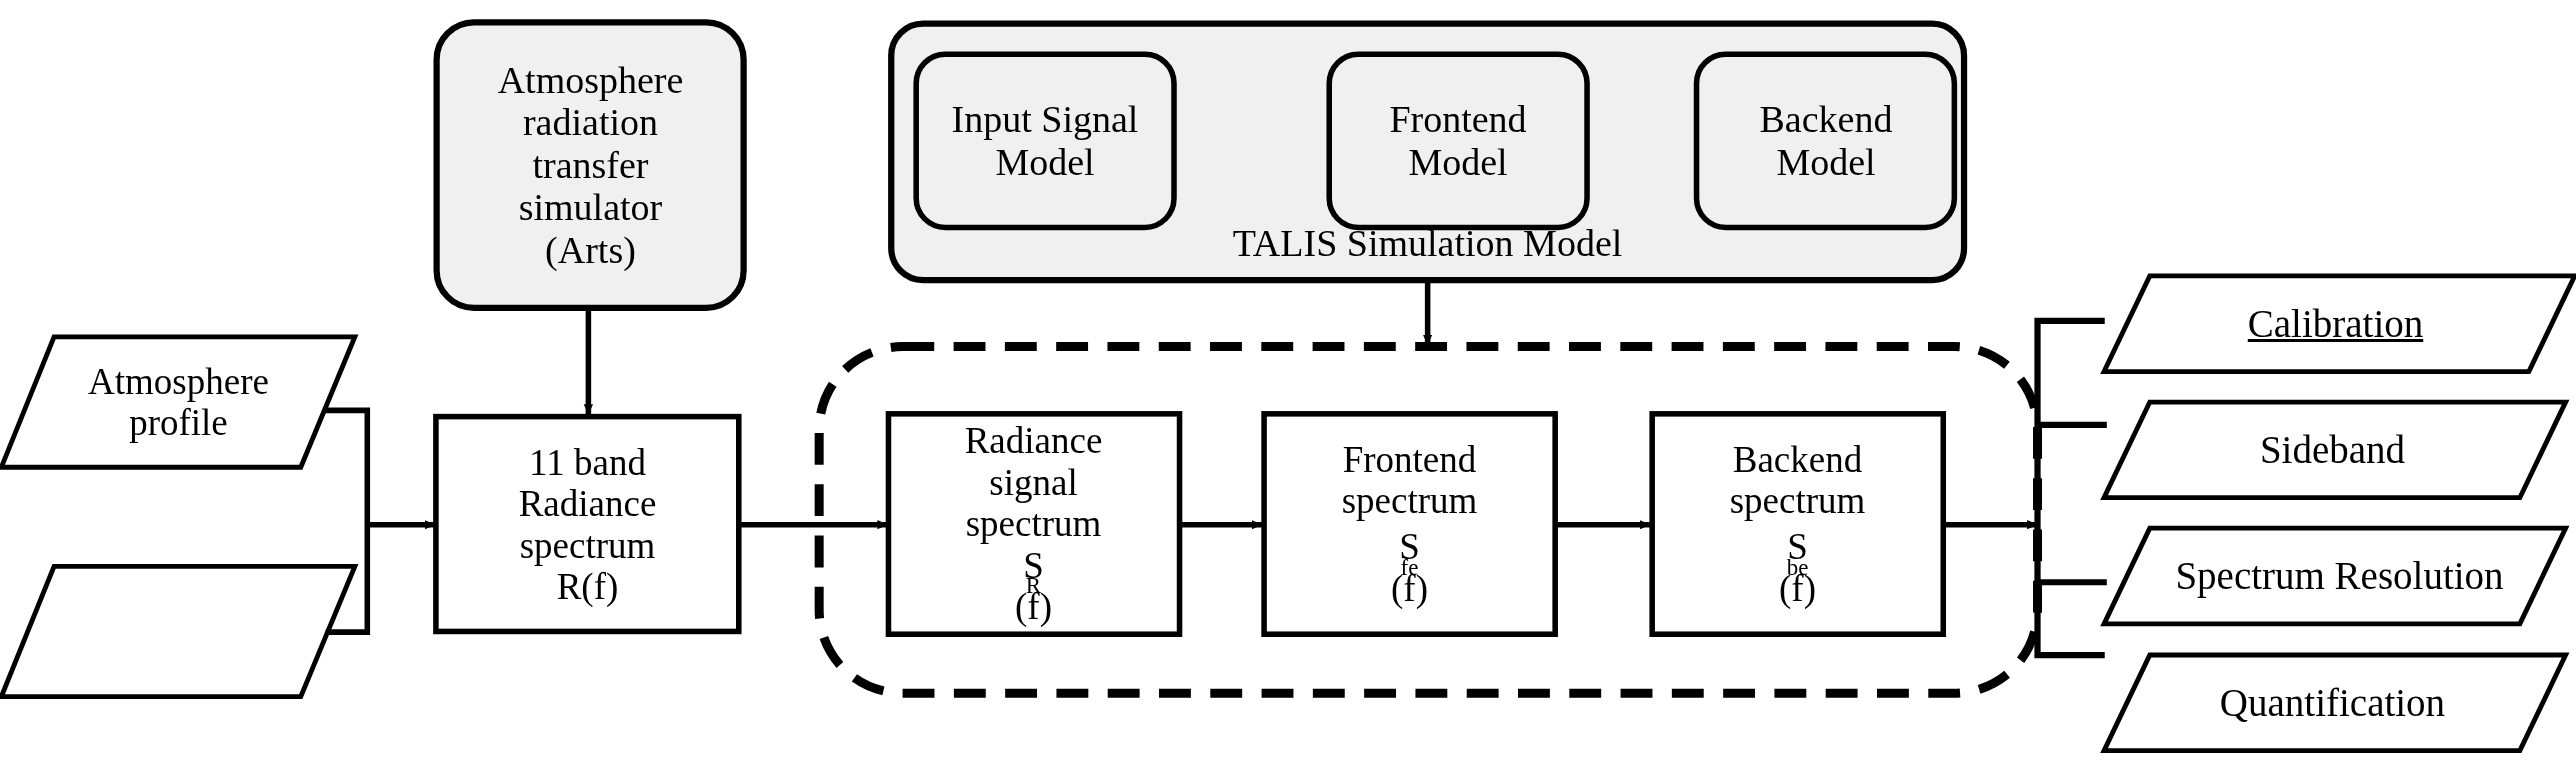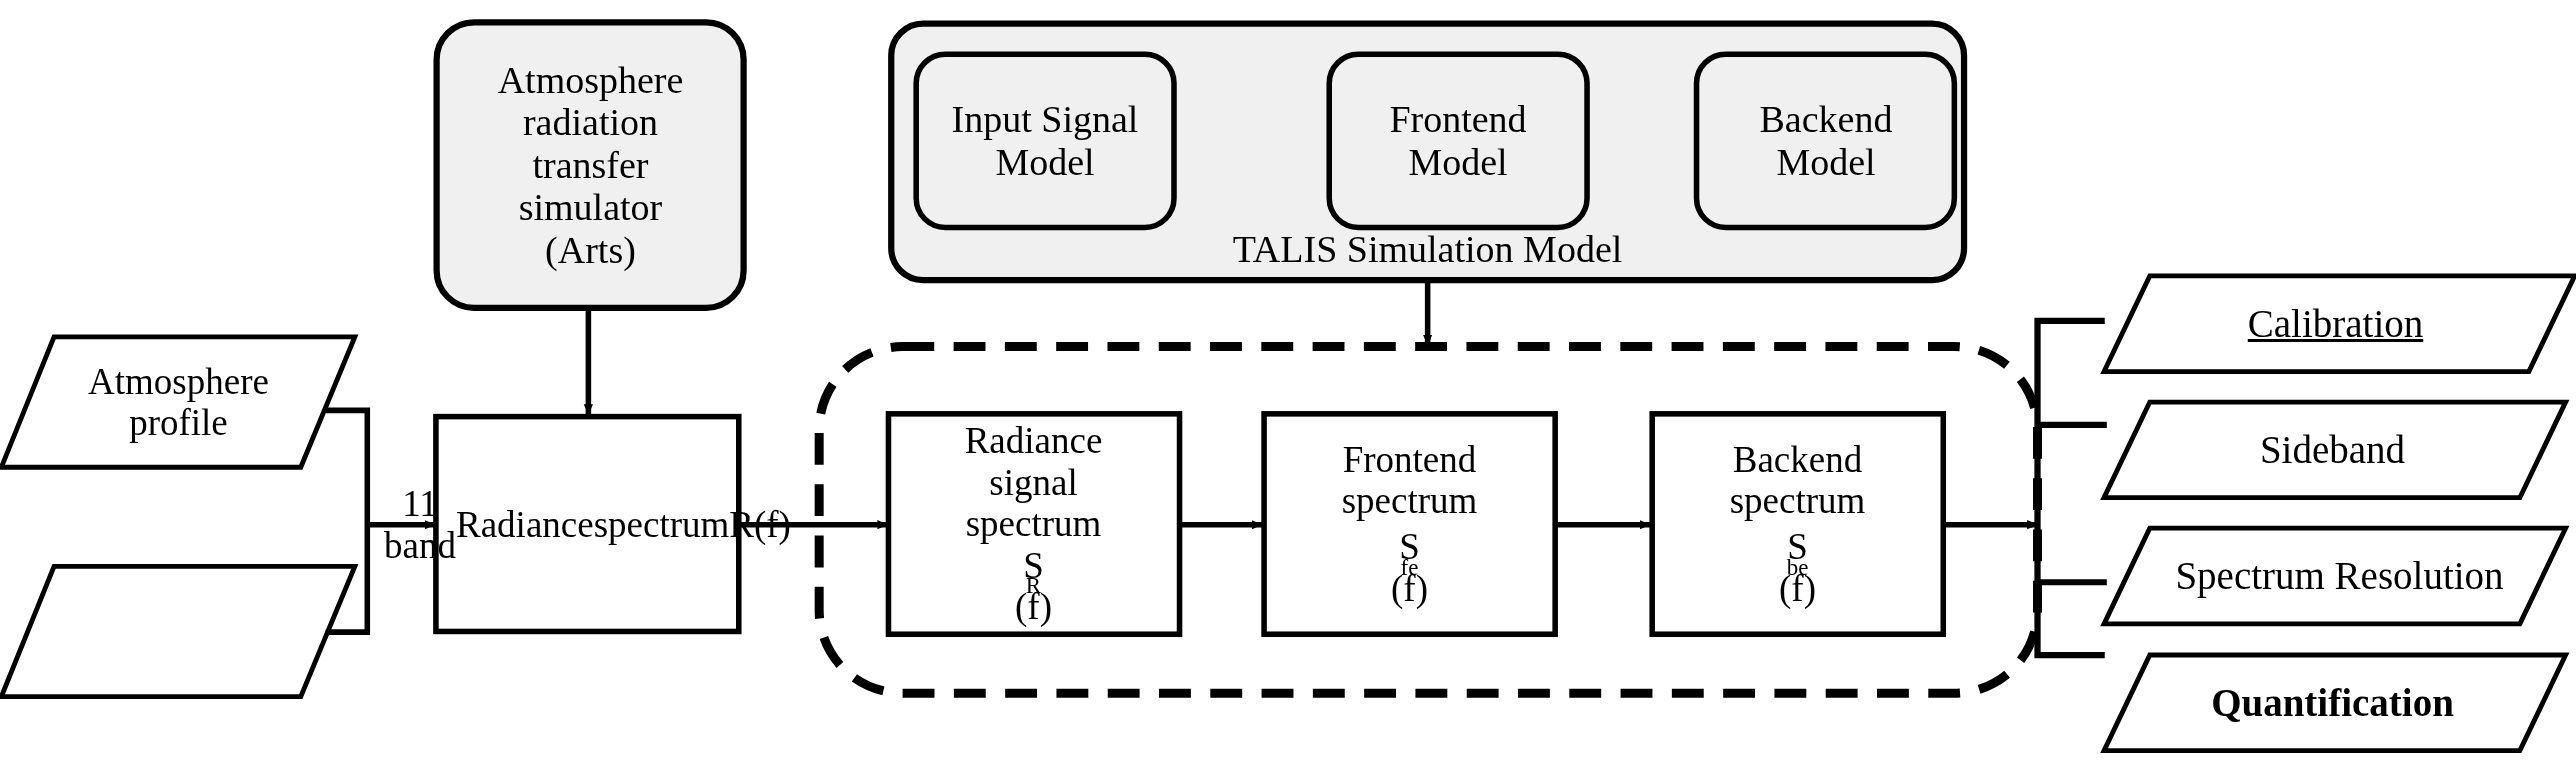--- a/index.html
+++ b/index.html
@@ -83,30 +83,30 @@
   </div>
   <div class="lbl" style="left:1329px;top:54px;width:258px;height:173px;font-size:38px;">
     <span style="white-space:pre-line;">Frontend
 Model</span>
   </div>
   <div class="lbl" style="left:1697px;top:54px;width:258px;height:173px;font-size:38px;">
     <span style="white-space:pre-line;">Backend
 Model</span>
   </div>
 
-  <div class="lbl" style="left:891px;top:225px;width:1073px;height:49px;font-size:38px;">
+  <div class="lbl" style="left:891px;top:219px;width:1073px;height:49px;font-size:38px;">
     <span>TALIS Simulation Model</span>
   </div>
 
   <div class="lbl" style="left:28px;top:337px;width:301px;height:130px;font-size:37px;">
     <span style="white-space:pre-line;">Atmosphere
 profile</span>
   </div>
 
-  <div class="lbl" style="left:436px;top:417px;width:303px;height:215px;font-size:37px;flex-direction:row;">
+  <div class="lbl" style="left:436px;top:417px;width:303px;height:215px;font-size:37px;flex-direction:column;">
     <span>11 band</span>
     <span>Radiance</span>
     <span>spectrum</span>
     <span>R(f)</span>
   </div>
 
   <div class="lbl" style="left:888px;top:414px;width:291px;height:220px;font-size:37px;flex-direction:column;">
     <span>Radiance</span>
     <span>signal</span>
     <span>spectrum</span>
@@ -139,18 +139,18 @@
 
   <div class="lbl" style="left:2107px;top:276px;width:457px;height:96px;font-size:39px;text-decoration:underline;">
     <span>Calibration</span>
   </div>
   <div class="lbl" style="left:2104px;top:528px;width:471px;height:96px;font-size:39px;">
     <span>Spectrum Resolution</span>
   </div>
   <div class="lbl" style="left:2104px;top:402px;width:457px;height:96px;font-size:39px;">
     <span>Sideband</span>
   </div>
-  <div class="lbl" style="left:2104px;top:655px;width:457px;height:96px;font-size:39px;font-weight:bold;">
+  <div class="lbl" style="left:2104px;top:655px;width:457px;height:96px;font-size:39px;">
     <span>Quantification</span>
   </div>
 
 </div>
 
 
 </body></html>

